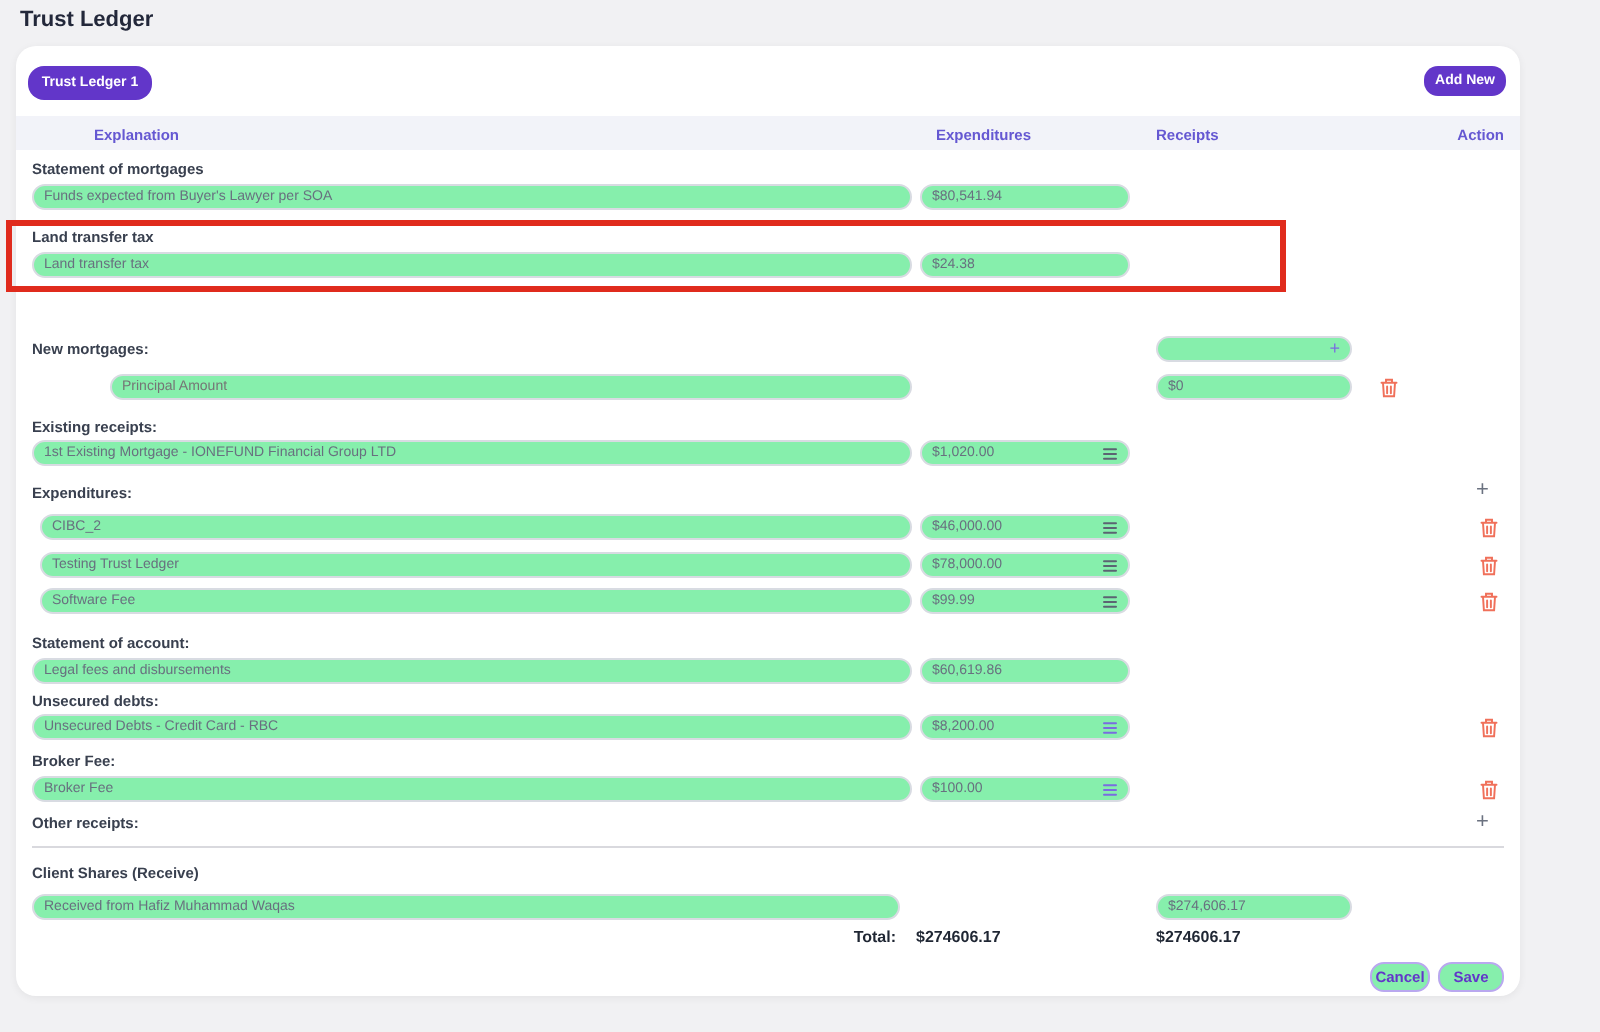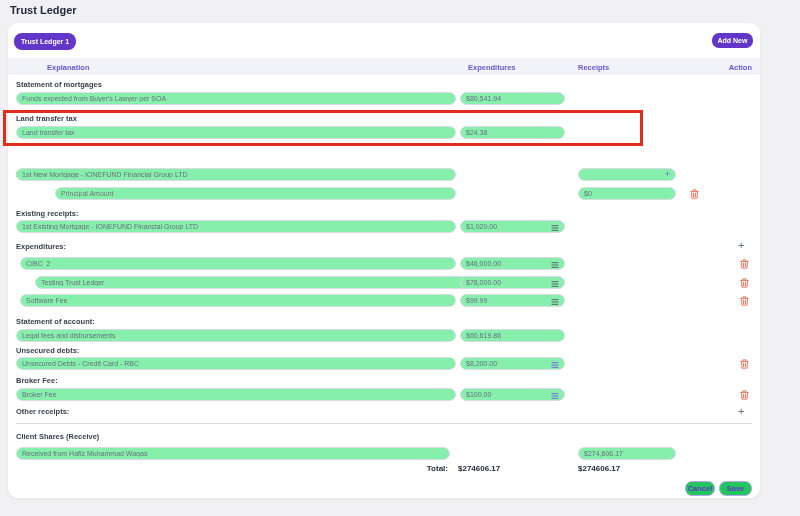--- a/index.html
+++ b/index.html
@@ -17,21 +17,21 @@
   .input { position:absolute; height:13px; border:1px solid #d8dbe2; border-radius:7px; background:#86efac; font-size:7px; color:#68707f; padding:0 5px; font-family:"Liberation Sans",sans-serif; }
   input.input { outline:none; }
   .iwrap { position:absolute; height:13px; }
   .iwrap .input { left:0; top:0; width:100%; padding-right:16px; }
   .in-icon { position:absolute; right:6px; top:2px; line-height:9px; pointer-events:auto; }
   .icon-btn { position:absolute; background:none; border:none; padding:0; cursor:pointer; line-height:0; }
   .plus { font-size:11px; color:#6b7280; font-weight:normal; line-height:10px; font-family:"Liberation Sans",sans-serif; }
   .plus-purple { font-size:9px; color:#7a6ce0; line-height:9px; font-family:"Liberation Sans",sans-serif; }
   .divider { position:absolute; left:8px; top:400px; width:736px; height:1px; background:#d9d9de; }
   .total-text { position:absolute; font-size:8px; font-weight:bold; color:#1f2633; }
-  .btn-outline { position:absolute; background:#22c55e; border:1px solid #b9a8ef; border-radius:7px; color:#6236c9; font-size:7.5px; font-weight:bold; font-family:"Liberation Sans",sans-serif; cursor:pointer; }
+  .btn-outline { position:absolute; background:#86efac; border:1px solid #b9a8ef; border-radius:7px; color:#6236c9; font-size:7.5px; font-weight:bold; font-family:"Liberation Sans",sans-serif; cursor:pointer; }
   .highlight-box { position:absolute; left:3px; top:110px; width:640px; height:36px; border:3px solid #e02b1d; z-index:50; pointer-events:none; }
 </style>
 </head>
 <body>
 
 <div class="page">
 
   <div class="page-title">Trust Ledger</div>
 
   <div class="card">
@@ -47,21 +47,20 @@
 
     <div class="sec-label" style="left:8px; top:57px;">Statement of mortgages</div>
     <input class="input" style="left: 8px; top: 69px; width: 440px;" value="Funds expected from Buyer's Lawyer per SOA">
     <input class="input" style="left: 452px; top: 69px; width: 105px;" value="$80,541.94">
 
     <div class="sec-label" style="left:8px; top:91px;">Land transfer tax</div>
     <input class="input" style="left: 8px; top: 103px; width: 440px;" value="Land transfer tax">
     <input class="input" style="left: 452px; top: 103px; width: 105px;" value="$24.38">
 
     <div class="sec-label" style="left:8px; top:147px;">New mortgages:</div>
-    <input class="input" style="left: 8px; top: 145px; width: 440px;" value="1st New Mortgage - IONEFUND Financial Group LTD">
     <div class="iwrap" style="left:570px; top:145px; width:98px;">
       <input class="input" style="">
       <span class="in-icon plus-purple">+</span>
     </div>
     <input class="input" style="left: 47px; top: 164px; width: 401px;" placeholder="Principal Amount">
     <input class="input" style="left: 570px; top: 164px; width: 98px;" value="$0">
     <button class="icon-btn" style="left:682px; top:166px;">
       <svg width="9" height="10" viewBox="0 0 24 26" fill="none" stroke="#f0705a" stroke-width="2.6" stroke-linecap="round">
           <path d="M2 6h20M8 6V2h8v4M20 6l-1.2 18H5.2L4 6M9.5 11v9M14.5 11v9"></path>
         </svg>
@@ -85,21 +84,21 @@
       <span class="in-icon"><svg width="8" height="8" viewBox="0 0 24 24" fill="none" stroke="#5b6472" stroke-width="3" stroke-linecap="round">
             <path d="M3 5h18M3 12h18M3 19h18"></path>
           </svg></span>
     </div>
     <button class="icon-btn" style="left:732px; top:236px;">
       <svg width="9" height="10" viewBox="0 0 24 26" fill="none" stroke="#f0705a" stroke-width="2.6" stroke-linecap="round">
           <path d="M2 6h20M8 6V2h8v4M20 6l-1.2 18H5.2L4 6M9.5 11v9M14.5 11v9"></path>
         </svg>
     </button>
 
-    <input class="input" style="left: 12px; top: 253px; width: 436px; margin-left: 15px;" value="Testing Trust Ledger">
+    <input class="input" style="left: 12px; top: 253px; width: 436px;" value="Testing Trust Ledger">
     <div class="iwrap" style="left:452px; top:253px; width:105px;">
       <input class="input" value="$78,000.00" style="">
       <span class="in-icon"><svg width="8" height="8" viewBox="0 0 24 24" fill="none" stroke="#5b6472" stroke-width="3" stroke-linecap="round">
             <path d="M3 5h18M3 12h18M3 19h18"></path>
           </svg></span>
     </div>
     <button class="icon-btn" style="left:732px; top:255px;">
       <svg width="9" height="10" viewBox="0 0 24 26" fill="none" stroke="#f0705a" stroke-width="2.6" stroke-linecap="round">
           <path d="M2 6h20M8 6V2h8v4M20 6l-1.2 18H5.2L4 6M9.5 11v9M14.5 11v9"></path>
         </svg>

